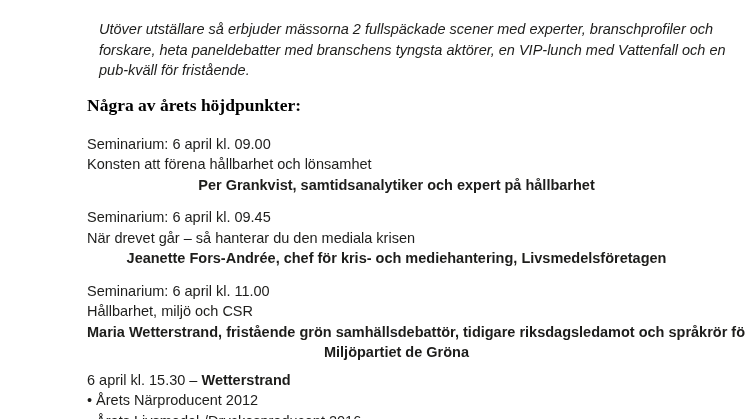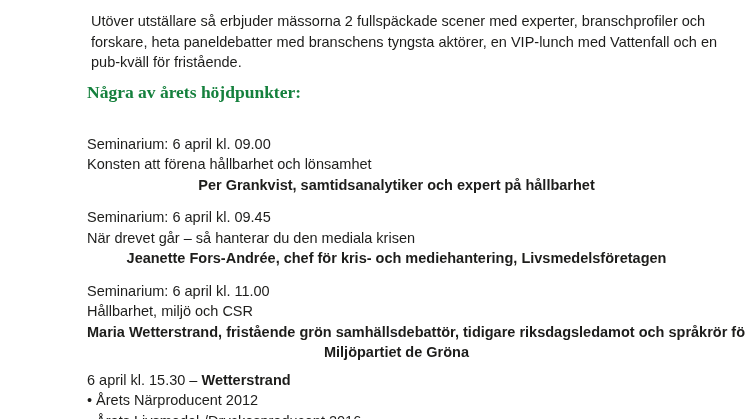--- a/index.html
+++ b/index.html
@@ -17,32 +17,32 @@
     color: #1d1d1b;
     font-size: 14.5px;
   }
   .content {
     padding: 7px 40px 0 87px;
   }
   .line {
     line-height: 20.5px;
     white-space: nowrap;
   }
-  .para { margin: 4px; }
+  .para { margin: 12px; font-style: italic; }
   .press-para { margin-top: 8px; }
   .heading {
     margin-top: 7px;
     font-family: "Liberation Serif", serif;
     font-weight: bold;
     font-size: 17.5px;
     line-height: 24px;
-    color: #15803d;
+    color: #000000;
     white-space: nowrap;
   }
-  .seminar-first { margin-top: 30px; }
+  .seminar-first { margin-top: 17px; }
   .seminar { margin-top: 12px; }
   .bold { font-weight: bold; text-align: center; }
   .awards { margin-top: 7px; }
   .bullet-glyph { margin-right: 4px; }
 </style>
 </head>
 <body>
 
 <div class="page">
   <div class="content">

